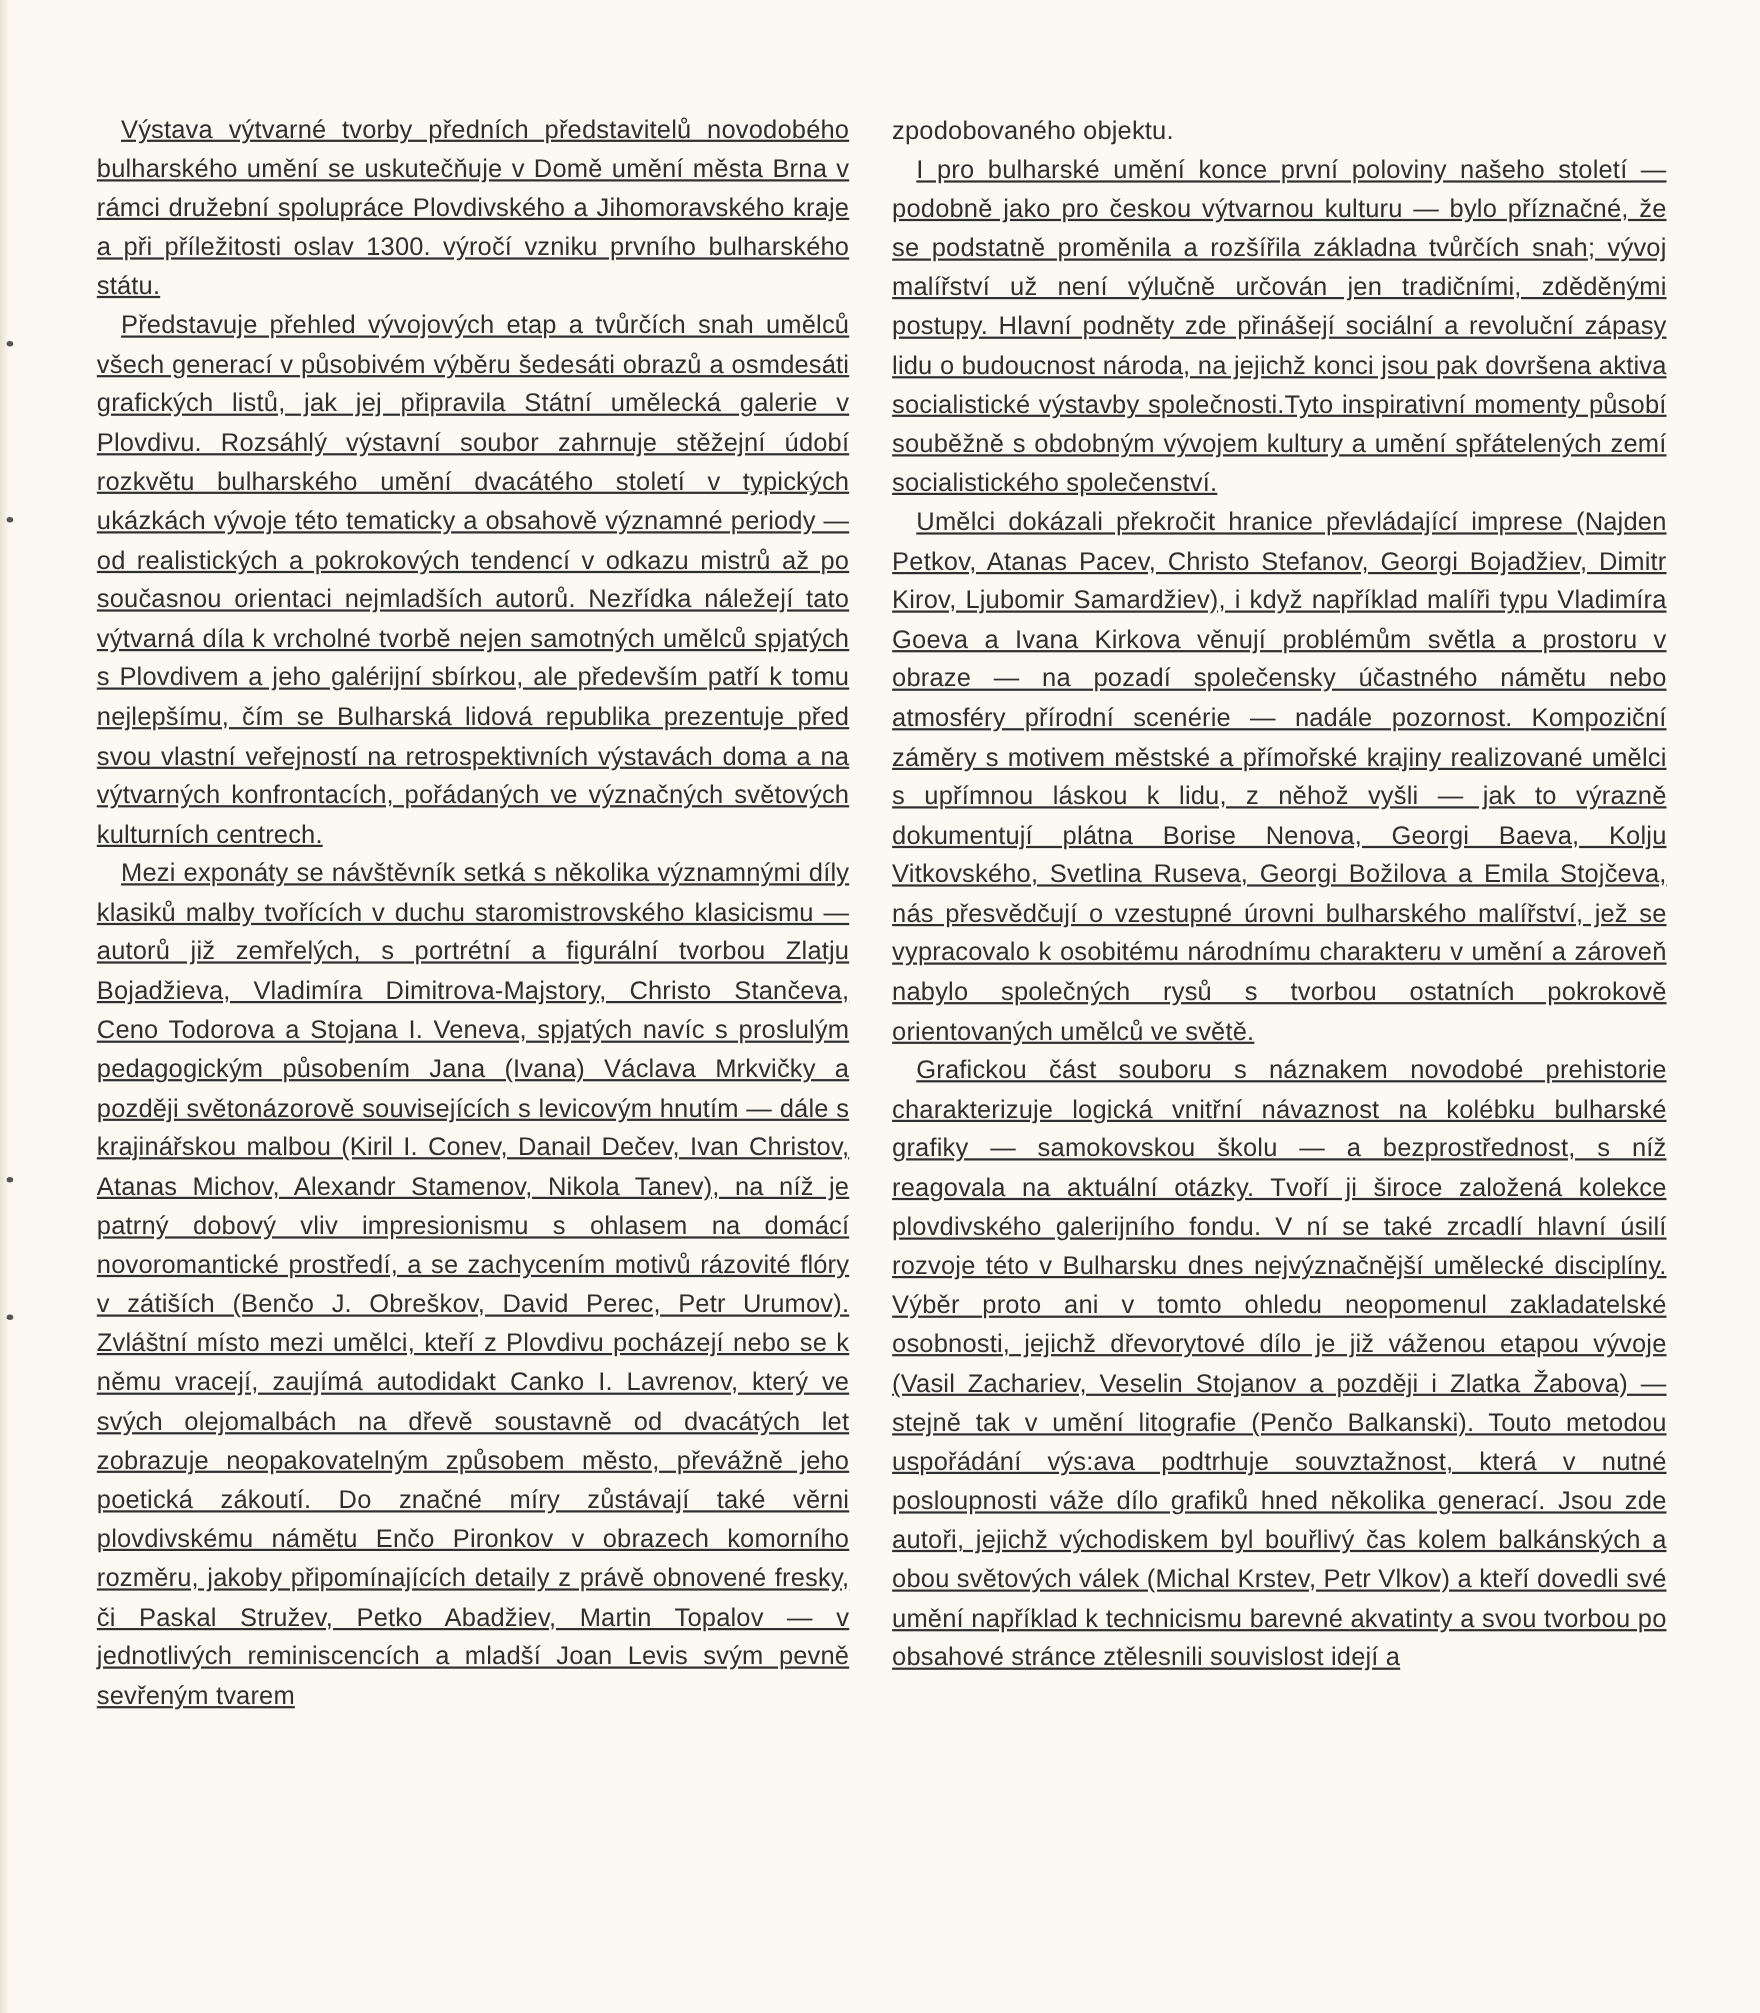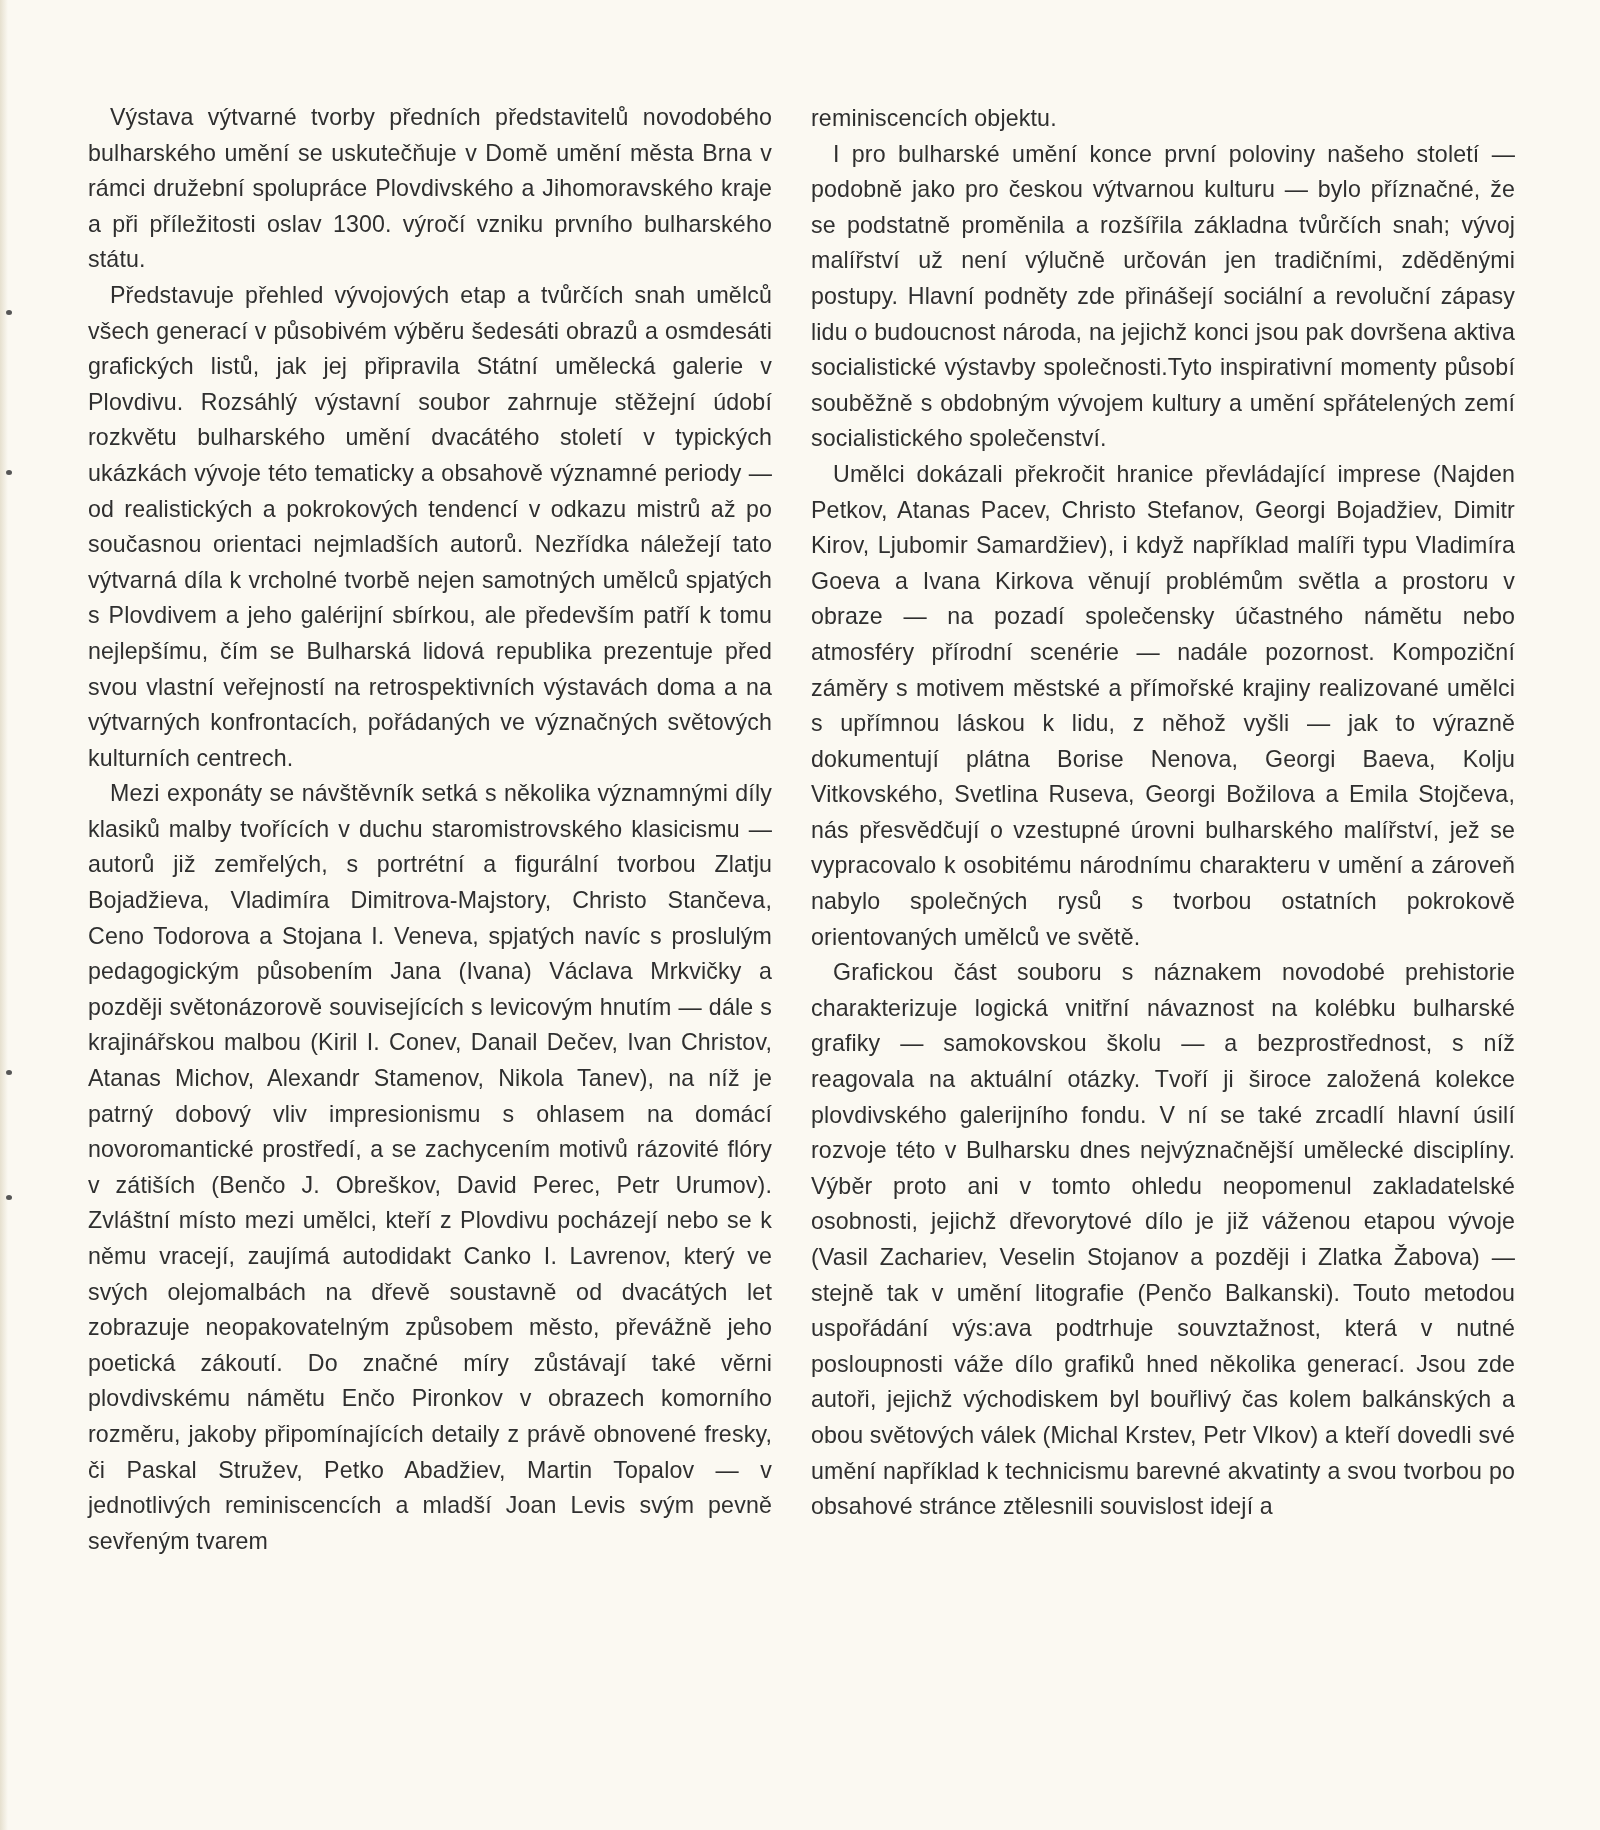--- a/index.html
+++ b/index.html
@@ -23,35 +23,35 @@
     position: absolute;
     top: 100px;
     font-size: 23.2px;
     line-height: 35.6px;
     text-align: justify;
     letter-spacing: 0.15px;
   }
   .col-left { left: 88px; width: 684px; }
   .col-right { left: 811px; width: 704px; top: 101px; }
   .column p { margin: 0; text-indent: 0; }
-  .column p.indent { text-indent: 22px; }
+  .column p.indent { text-indent: 22px; text-decoration: underline; }
 </style>
 </head>
 <body>
 
 <div class="page-edge"></div>
 <div class="hole" style="top:310px"></div>
 <div class="hole" style="top:470px"></div>
 <div class="hole" style="top:1070px"></div>
 <div class="hole" style="top:1195px"></div>
 
 <div class="column col-left">
   <p class="indent">Výstava výtvarné tvorby předních představitelů novodobého bulharského umění se uskutečňuje v Domě umění města Brna v rámci družební spolupráce Plovdivského a Jihomoravského kraje a při příležitosti oslav 1300. výročí vzniku prvního bulharského státu.</p>
   <p class="indent">Představuje přehled vývojových etap a tvůrčích snah umělců všech generací v působivém výběru šedesáti obrazů a osmdesáti grafických listů, jak jej připravila Státní umělecká galerie v Plovdivu. Rozsáhlý výstavní soubor zahrnuje stěžejní údobí rozkvětu bulharského umění dvacátého století v typických ukázkách vývoje této tematicky a obsahově významné periody — od realistických a pokrokových tendencí v odkazu mistrů až po současnou orientaci nejmladších autorů. Nezřídka náležejí tato výtvarná díla k vrcholné tvorbě nejen samotných umělců spjatých s Plovdivem a jeho galérijní sbírkou, ale především patří k tomu nejlepšímu, čím se Bulharská lidová republika prezentuje před svou vlastní veřejností na retrospektivních výstavách doma a na výtvarných konfrontacích, pořádaných ve význačných světových kulturních centrech.</p>
   <p class="indent">Mezi exponáty se návštěvník setká s několika významnými díly klasiků malby tvořících v duchu staromistrovského klasicismu — autorů již zemřelých, s portrétní a figurální tvorbou Zlatju Bojadžieva, Vladimíra Dimitrova-Majstory, Christo Stančeva, Ceno Todorova a Stojana I. Veneva, spjatých navíc s proslulým pedagogickým působením Jana (Ivana) Václava Mrkvičky a později světonázorově souvisejících s levicovým hnutím — dále s krajinářskou malbou (Kiril I. Conev, Danail Dečev, Ivan Christov, Atanas Michov, Alexandr Stamenov, Nikola Tanev), na níž je patrný dobový vliv impresionismu s ohlasem na domácí novoromantické prostředí, a se zachycením motivů rázovité flóry v zátiších (Benčo J. Obreškov, David Perec, Petr Urumov). Zvláštní místo mezi umělci, kteří z Plovdivu pocházejí nebo se k němu vracejí, zaujímá autodidakt Canko I. Lavrenov, který ve svých olejomalbách na dřevě soustavně od dvacátých let zobrazuje neopakovatelným způsobem město, převážně jeho poetická zákoutí. Do značné míry zůstávají také věrni plovdivskému námětu Enčo Pironkov v obrazech komorního rozměru, jakoby připomínajících detaily z právě obnovené fresky, či Paskal Stružev, Petko Abadžiev, Martin Topalov — v jednotlivých reminiscencích a mladší Joan Levis svým pevně sevřeným tvarem</p>
 </div>
 
 <div class="column col-right">
-  <p>reminiscencích objektu.</p>
+  <p>zpodobovaného objektu.</p>
   <p class="indent">I pro bulharské umění konce první poloviny našeho století — podobně jako pro českou výtvarnou kulturu — bylo příznačné, že se podstatně proměnila a rozšířila základna tvůrčích snah; vývoj malířství už není výlučně určován jen tradičními, zděděnými postupy. Hlavní podněty zde přinášejí sociální a revoluční zápasy lidu o budoucnost národa, na jejichž konci jsou pak dovršena aktiva socialistické výstavby společnosti.Tyto inspirativní momenty působí souběžně s obdobným vývojem kultury a umění spřátelených zemí socialistického společenství.</p>
   <p class="indent">Umělci dokázali překročit hranice převládající imprese (Najden Petkov, Atanas Pacev, Christo Stefanov, Georgi Bojadžiev, Dimitr Kirov, Ljubomir Samardžiev), i když například malíři typu Vladimíra Goeva a Ivana Kirkova věnují problémům světla a prostoru v obraze — na pozadí společensky účastného námětu nebo atmosféry přírodní scenérie — nadále pozornost. Kompoziční záměry s motivem městské a přímořské krajiny realizované umělci s upřímnou láskou k lidu, z něhož vyšli — jak to výrazně dokumentují plátna Borise Nenova, Georgi Baeva, Kolju Vitkovského, Svetlina Ruseva, Georgi Božilova a Emila Stojčeva, nás přesvědčují o vzestupné úrovni bulharského malířství, jež se vypracovalo k osobitému národnímu charakteru v umění a zároveň nabylo společných rysů s tvorbou ostatních pokrokově orientovaných umělců ve světě.</p>
   <p class="indent">Grafickou část souboru s náznakem novodobé prehistorie charakterizuje logická vnitřní návaznost na kolébku bulharské grafiky — samokovskou školu — a bezprostřednost, s níž reagovala na aktuální otázky. Tvoří ji široce založená kolekce plovdivského galerijního fondu. V ní se také zrcadlí hlavní úsilí rozvoje této v Bulharsku dnes nejvýznačnější umělecké disciplíny. Výběr proto ani v tomto ohledu neopomenul zakladatelské osobnosti, jejichž dřevorytové dílo je již váženou etapou vývoje (Vasil Zachariev, Veselin Stojanov a později i Zlatka Žabova) — stejně tak v umění litografie (Penčo Balkanski). Touto metodou uspořádání výs:ava podtrhuje souvztažnost, která v nutné posloupnosti váže dílo grafiků hned několika generací.  Jsou zde autoři, jejichž východiskem byl bouřlivý čas kolem balkánských a obou světových válek (Michal Krstev, Petr Vlkov) a kteří dovedli své umění například k technicismu barevné akvatinty a svou tvorbou po obsahové stránce ztělesnili souvislost idejí a</p>
 </div>
 
 </body></html>

